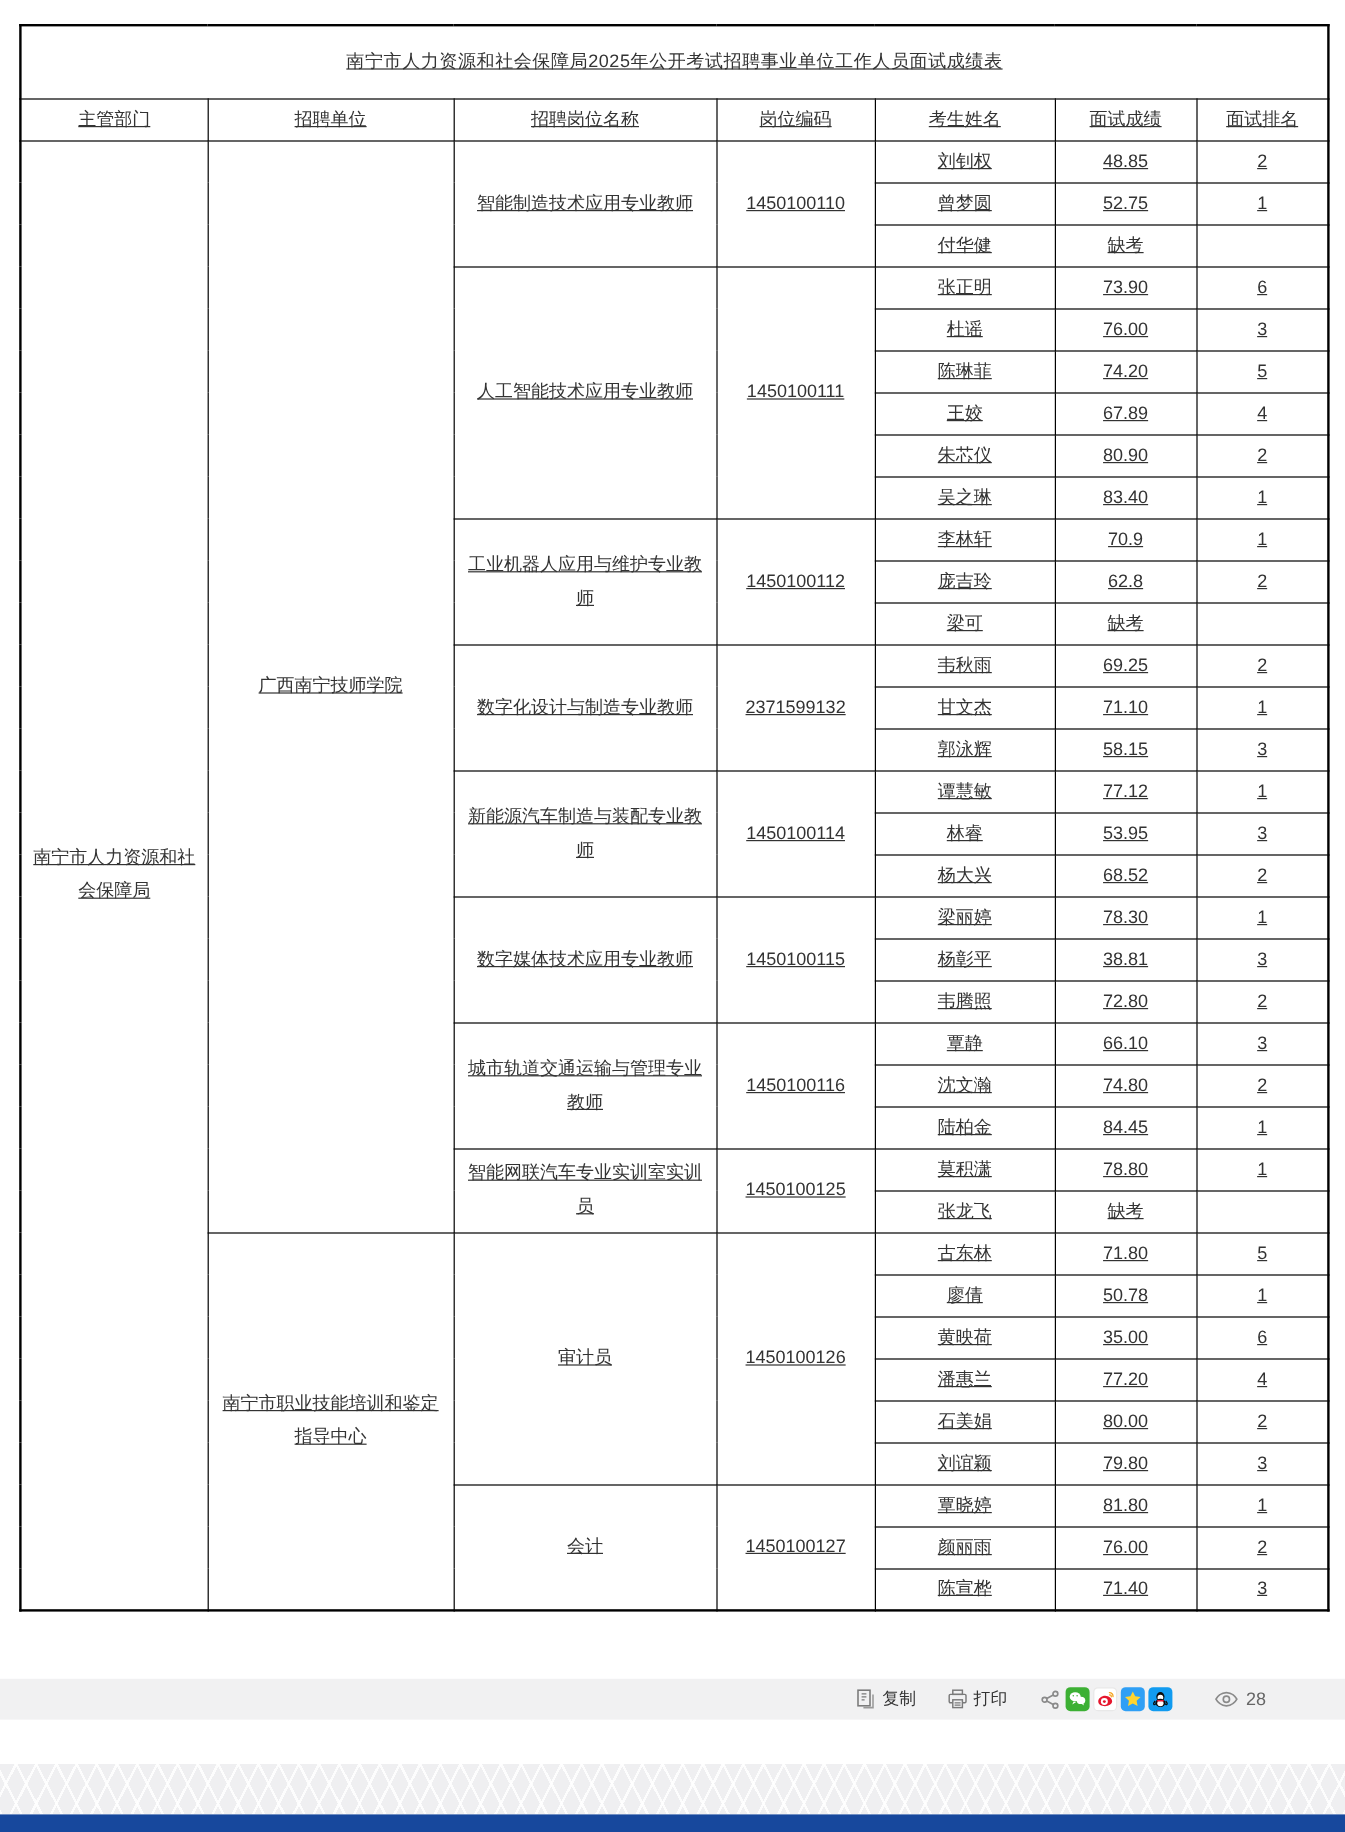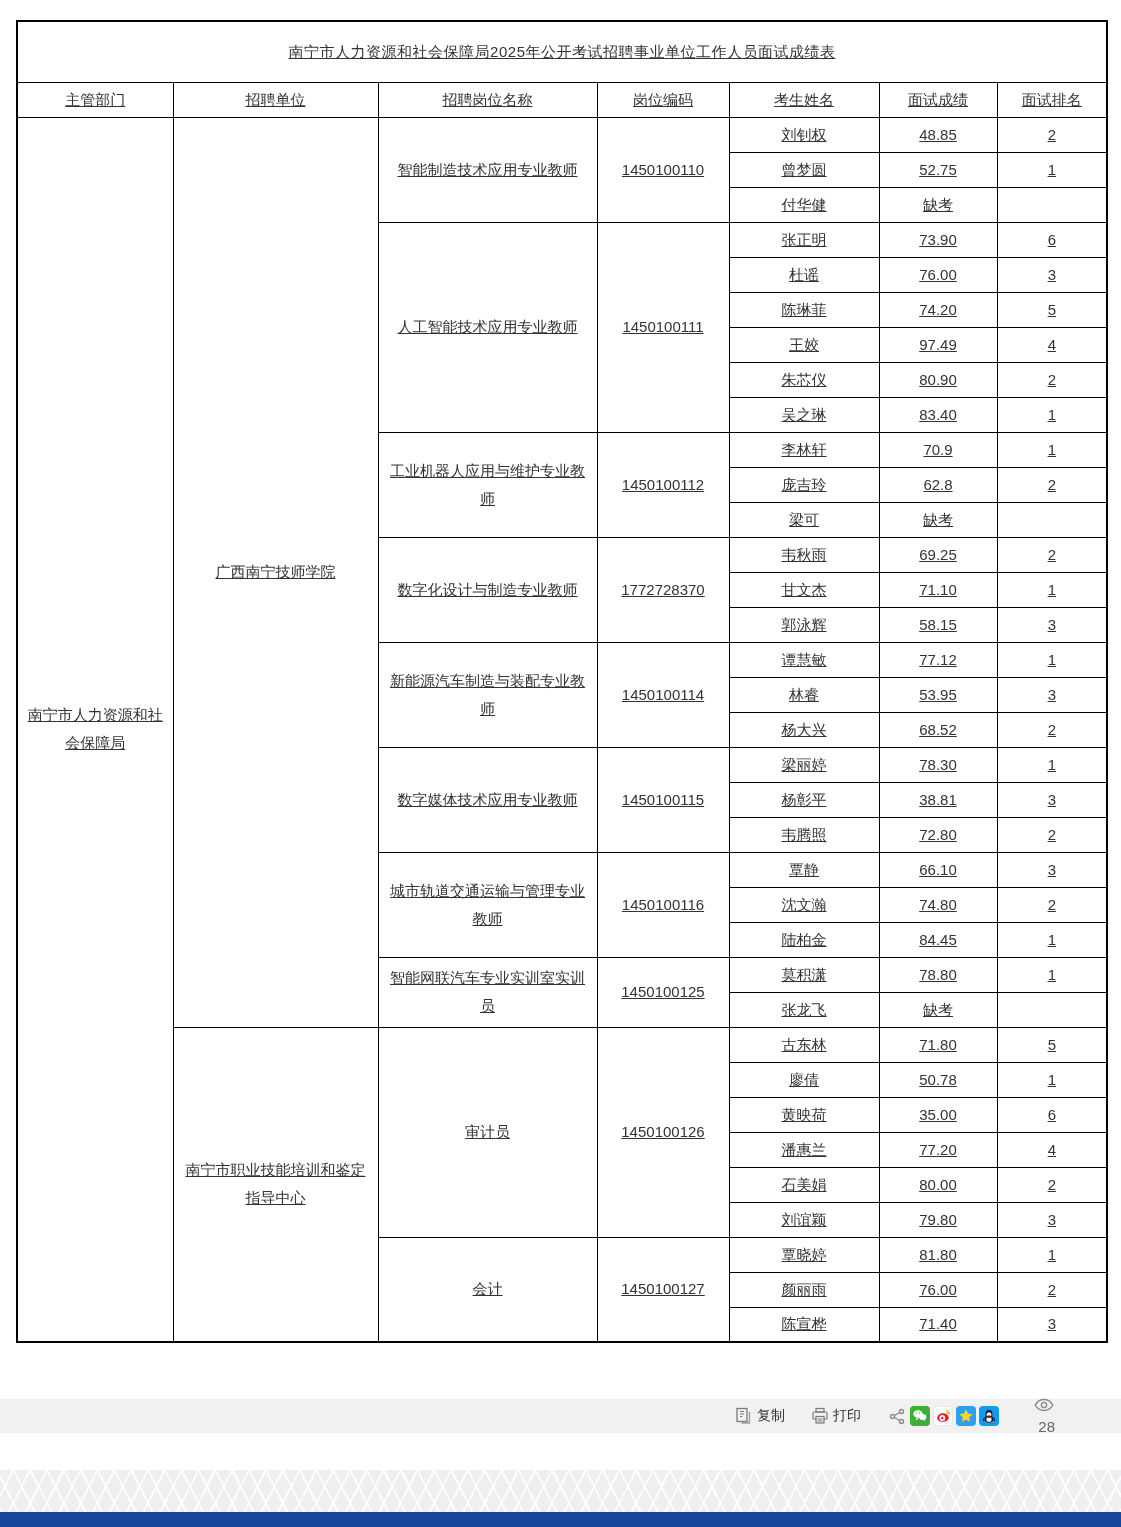--- a/index.html
+++ b/index.html
@@ -72,26 +72,25 @@
   .soc-icon {
     width: 20px; height: 20px;
     border-radius: 4px;
     display: inline-flex;
     align-items: center;
     justify-content: center;
     cursor: pointer;
   }
   .views {
     display: flex;
-    align-items: flex-end;
+    align-items: flex-start;
     gap: 5px;
     margin-left: 34px;
     font-size: 15px;
     color: #666666;
-    flex-direction: column;
   }
   
   .pattern-band {
     position: absolute;
     left: 0; top: 1470px;
     width: 1121px; height: 42px;
     background-color: #efeff1;
     background-image:
       repeating-linear-gradient(63deg, rgba(255,255,255,0.85) 0 2px, rgba(255,255,255,0) 2px 15px),
       repeating-linear-gradient(-63deg, rgba(255,255,255,0.85) 0 2px, rgba(255,255,255,0) 2px 15px);
@@ -162,21 +161,21 @@
         <td class="score-cell">76.00</td>
         <td class="rank-cell">3</td>
       </tr>
       <tr>
         <td class="candidate-name-cell">陈琳菲</td>
         <td class="score-cell">74.20</td>
         <td class="rank-cell">5</td>
       </tr>
       <tr>
         <td class="candidate-name-cell">王姣</td>
-        <td class="score-cell">97.49</td>
+        <td class="score-cell">67.89</td>
         <td class="rank-cell">4</td>
       </tr>
       <tr>
         <td class="candidate-name-cell">朱芯仪</td>
         <td class="score-cell">80.90</td>
         <td class="rank-cell">2</td>
       </tr>
       <tr>
         <td class="candidate-name-cell">吴之琳</td>
         <td class="score-cell">83.40</td>
@@ -194,21 +193,21 @@
         <td class="score-cell">62.8</td>
         <td class="rank-cell">2</td>
       </tr>
       <tr>
         <td class="candidate-name-cell">梁可</td>
         <td class="score-cell">缺考</td>
         <td class="rank-cell"></td>
       </tr>
       <tr>
         <td rowspan="3" class="position-title-cell">数字化设计与制造专业教师</td>
-        <td rowspan="3" class="position-code-cell">1772728370</td>
+        <td rowspan="3" class="position-code-cell">2371599132</td>
         <td class="candidate-name-cell">韦秋雨</td>
         <td class="score-cell">69.25</td>
         <td class="rank-cell">2</td>
       </tr>
       <tr>
         <td class="candidate-name-cell">甘文杰</td>
         <td class="score-cell">71.10</td>
         <td class="rank-cell">1</td>
       </tr>
       <tr>

